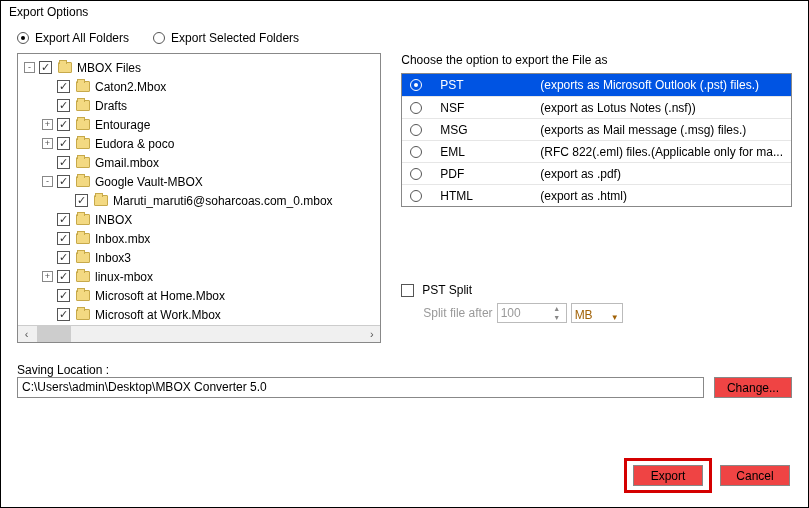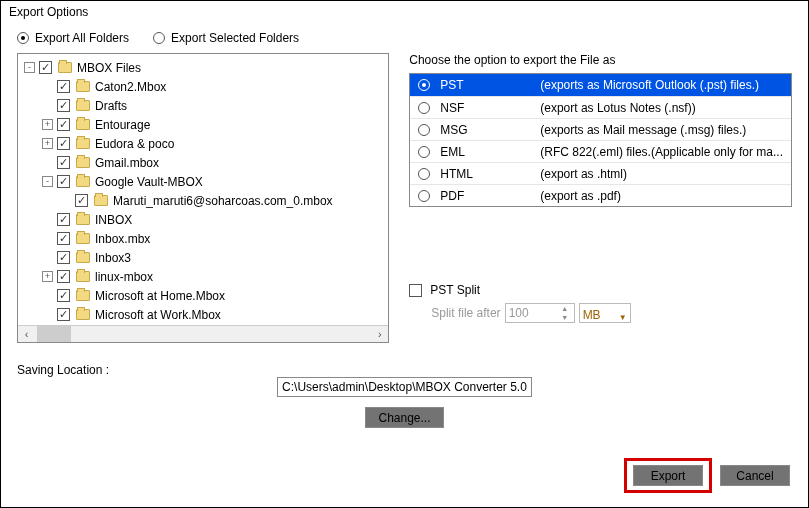--- a/index.html
+++ b/index.html
@@ -25,35 +25,35 @@
 .hthumb { height: 100%; background: #cdcdcd; }
 .right-title { margin-bottom: 6px; font-size: 12px; }
 .format-box { border: 1px solid #888; background: #fff; }
 .format-row { display: flex; align-items: center; height: 22px; border-top: 1px solid #e6e6e6; padding: 0 8px; gap: 10px; cursor: pointer; }
 .format-row:first-child { border-top: none; }
 .format-row.selected { background: #0054e3; color: #fff; }
 .radio-circle { width: 12px; height: 12px; border-radius: 50%; border: 1px solid #555; display: inline-flex; align-items: center; justify-content: center; }
 .format-row.selected .radio-circle { border-color: #fff; }
 .radio-dot { width: 4px; height: 4px; border-radius: 50%; background: #000; }
 .format-row.selected .radio-dot { background: #fff; }
-.format-name { width: 90px; }
+.format-name { width: 90px; margin-left: 8px; }
 .format-desc { font-size: 12px; overflow: hidden; text-overflow: ellipsis; white-space: nowrap; flex: 1; }
 .pst-split { margin-top: 76px; }
 .pst-check-row { display: flex; align-items: center; gap: 8px; margin-bottom: 6px; }
 .pst-box { border:1px solid #555; width:13px; height:13px; }
 .pst-fields { display:flex; align-items:center; gap: 4px; margin-left: 22px; color: #999; }
 .pst-input { width: 70px; height: 20px; border: 1px solid #bbb; padding: 0 3px; display:flex; align-items:center; justify-content:space-between; color:#999; }
 .spinner { display:flex; flex-direction:column; }
 .spin-btn { width:12px; height:9px; font-size:7px; display:flex; align-items:center; justify-content:center; color:#888;}
 .pst-select { width: 52px; height: 20px; border: 1px solid #bbb; padding: 0 3px; display:flex; align-items:flex-end; justify-content:space-between; color:#a16207; }
 .saving { margin-top: 20px; }
 .saving-label { }
-.saving-row { display:flex; gap: 10px; align-items: center; flex-direction: column; }
+.saving-row { display:flex; gap: 10px; align-items: center; }
 .path-input { flex:1; height: 21px; border:1px solid #888; padding: 2px 4px; background:#fff; font-size:12px; }
-.btn { height: 21px; border: 1px solid #888; background: #737373; padding: 0 12px; font-size: 12px; cursor: pointer; display:inline-flex; align-items:center; }
+.btn { height: 21px; border: 1px solid #888; background: #ef4444; padding: 0 12px; font-size: 12px; cursor: pointer; display:inline-flex; align-items:center; }
 .footer { position:absolute; right: 18px; bottom: 14px; display:flex; gap: 8px; align-items:center; }
 .export-wrap { border: 3px solid #d40000; padding: 4px 6px; }
 .footer .btn { min-width: 70px; justify-content:center; }
 </style>
 </head>
 <body>
 
 <div class="title">Export Options</div>
 
 <div class="content">
@@ -194,27 +194,27 @@
             <span class="format-name">MSG</span>
             <span class="format-desc">(exports as Mail message (.msg) files.)</span>
           </div>
           <div class="format-row">
             <span class="radio-circle"></span>
             <span class="format-name">EML</span>
             <span class="format-desc">(RFC 822(.eml) files.(Applicable only for ma...</span>
           </div>
           <div class="format-row">
             <span class="radio-circle"></span>
+            <span class="format-name">PDF</span>
+            <span class="format-desc">(export as .pdf)</span>
+          </div>
+          <div class="format-row">
+            <span class="radio-circle"></span>
             <span class="format-name">HTML</span>
             <span class="format-desc">(export as .html)</span>
-          </div>
-          <div class="format-row">
-            <span class="radio-circle"></span>
-            <span class="format-name">PDF</span>
-            <span class="format-desc">(export as .pdf)</span>
           </div>
         </div>
 
       <div class="pst-split">
         <div class="pst-check-row">
           <div class="pst-box"></div>
           <span>PST Split</span>
         </div>
         <div class="pst-fields">
           <span>Split file after</span>

